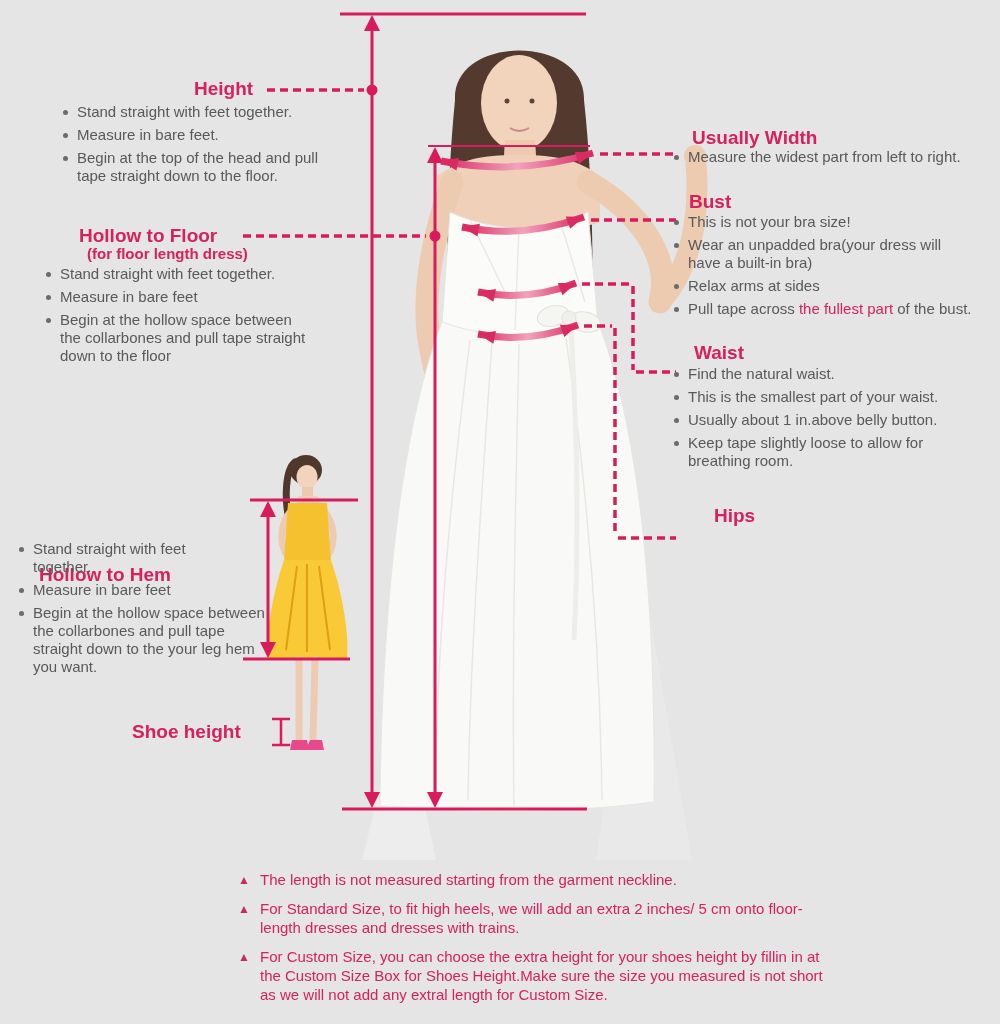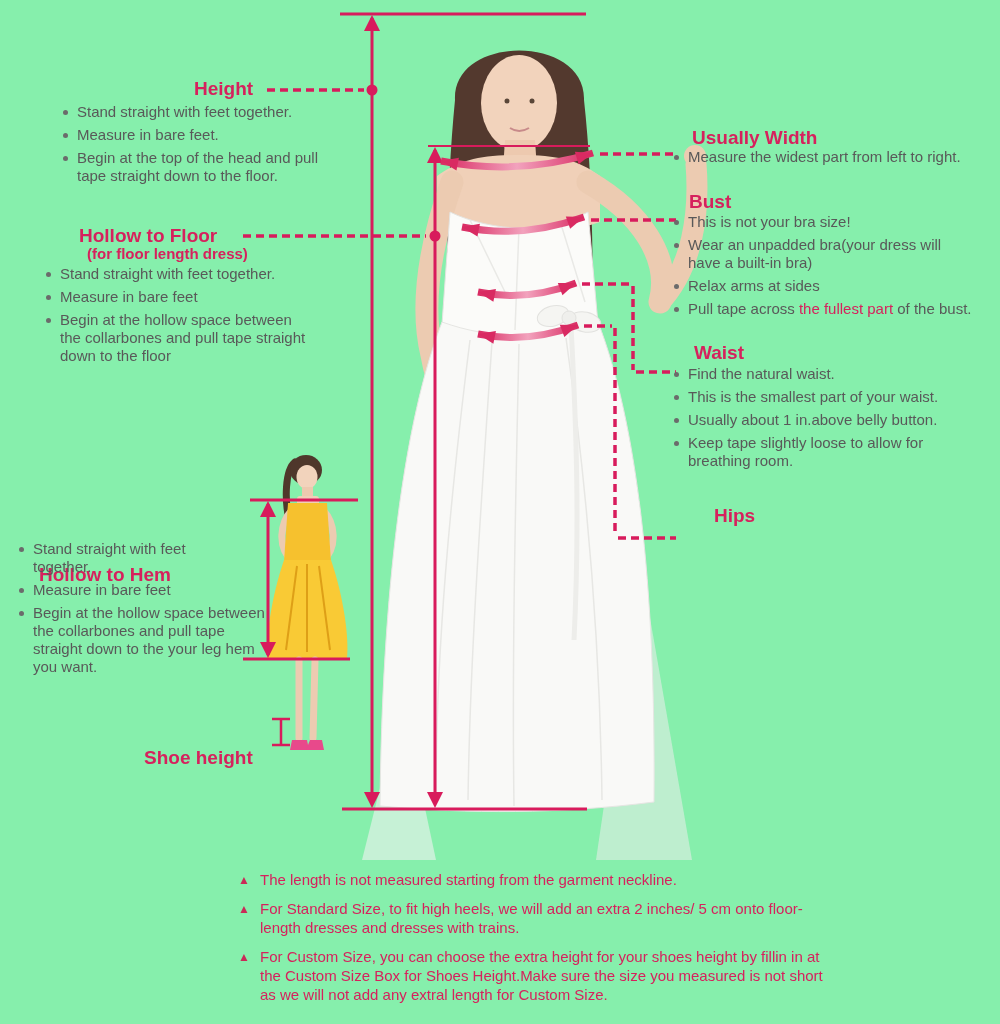--- a/index.html
+++ b/index.html
@@ -1,16 +1,16 @@
 <!DOCTYPE html>
 <html><head>
 <meta charset="utf-8">
 <style>
   html,body{margin:0;padding:0;background:#fff;}
-  #canvas{position:relative;width:1000px;height:1024px;background:#86efac;overflow:hidden;
+  #canvas{position:relative;width:1000px;height:1024px;background:#e5e5e5;overflow:hidden;
           font-family:"Liberation Sans",sans-serif;}
   svg{position:absolute;left:0;top:0;}
   .label{position:absolute;font-weight:bold;font-size:19px;color:#d6215d;white-space:nowrap;}
   .sublabel{position:absolute;font-weight:bold;font-size:15px;color:#d6215d;white-space:nowrap;}
   ul.blist{position:absolute;list-style:none;margin:0;padding:0;font-size:15px;line-height:18px;color:#595959;}
   .blist li{position:relative;padding-left:16px;margin-bottom:5px;}
   .blist li::before{content:"";position:absolute;left:2px;top:7px;width:5px;height:5px;border-radius:50%;background:#6b6b6b;}
   .nowrap{white-space:nowrap;}
   .w175{width:175px;} .w250{width:250px;} .w245{width:245px;} .w268{width:268px;}
   .w278{width:278px;} .w258{width:258px;} .w300{width:300px;}
@@ -181,21 +181,21 @@
     <li class="w250">Begin at the hollow space between the collarbones and pull tape straight down to the floor</li>
   </ul>
 
   <div class="label" style="left:39px;top:520px;margin-top:44px;">Hollow to Hem</div>
   <ul class="blist" style="left:17px;top:540px;">
     <li class="w175">Stand straight with feet together.</li>
     <li class="nowrap">Measure in bare feet</li>
     <li class="w245">Begin at the hollow space between the collarbones and pull tape straight down to the your leg hem  you want.</li>
   </ul>
 
-  <div class="label" style="left:144px;top:721px;margin-top:26px;">Shoe height</div>
+  <div class="label" style="left:132px;top:721px;">Shoe height</div>
 
   <div class="label" style="left:692px;top:127px;">Usually Width</div>
   <ul class="blist" style="left:672px;top:148px;">
     <li class="nowrap">Measure the widest part from left to right.</li>
   </ul>
 
   <div class="label" style="left:689px;top:191px;">Bust</div>
   <ul class="blist" style="left:672px;top:213px;">
     <li class="nowrap">This is not your bra size!</li>
     <li class="w278">Wear an unpadded bra(your dress will have a built-in bra)</li>

